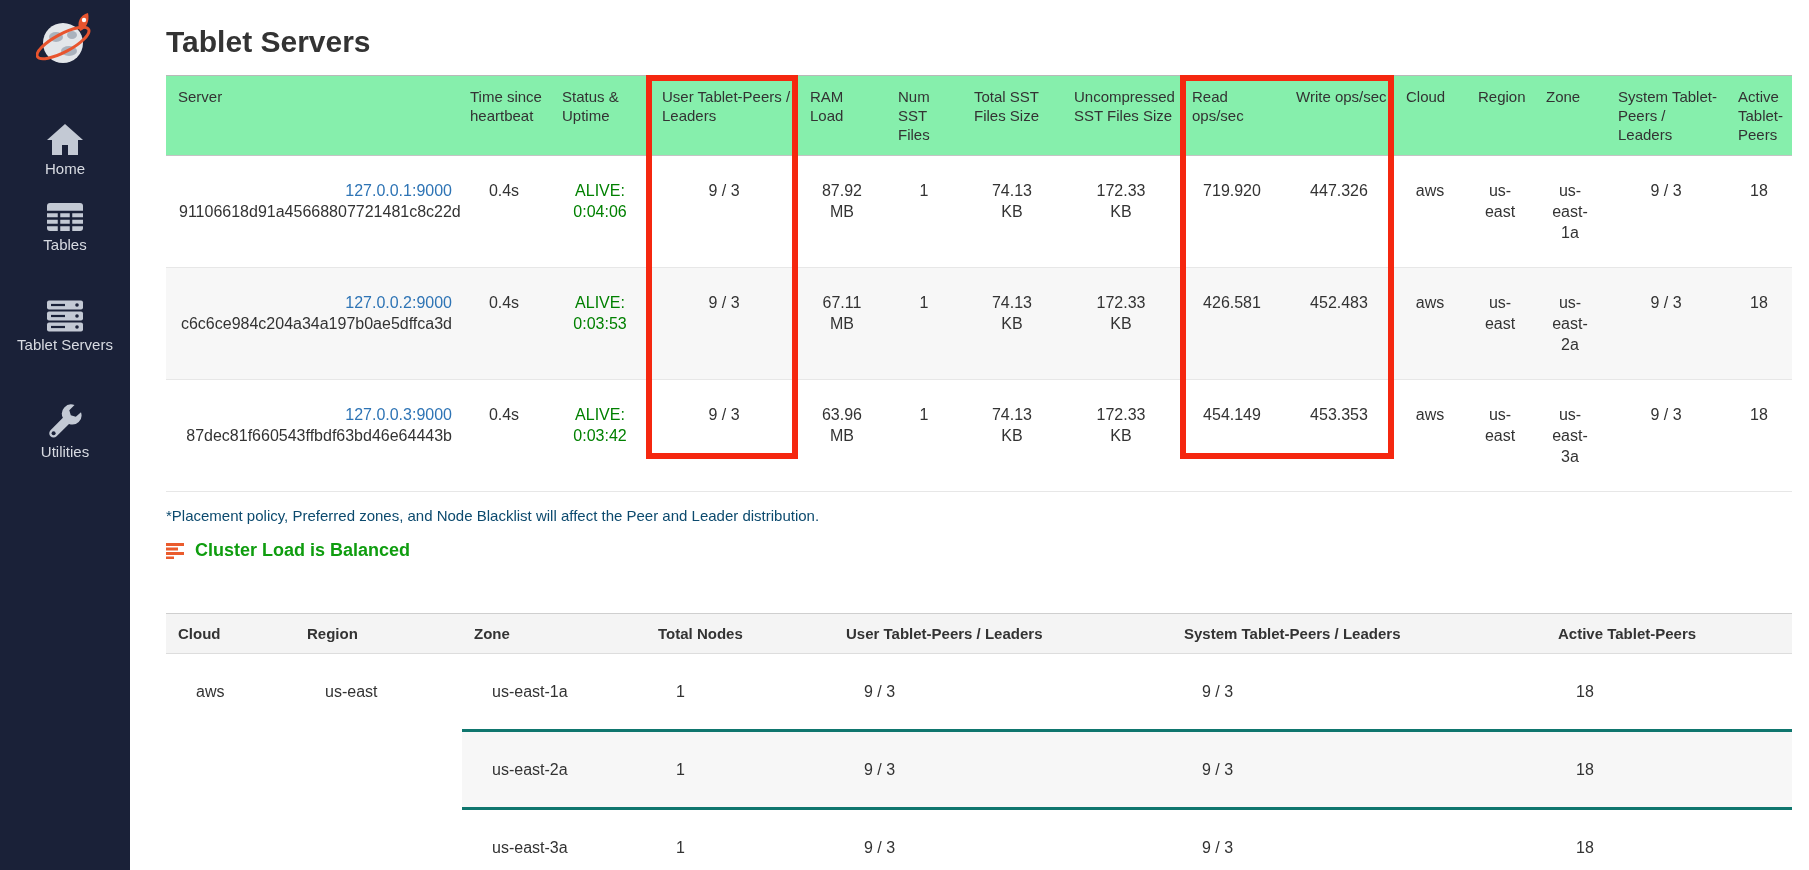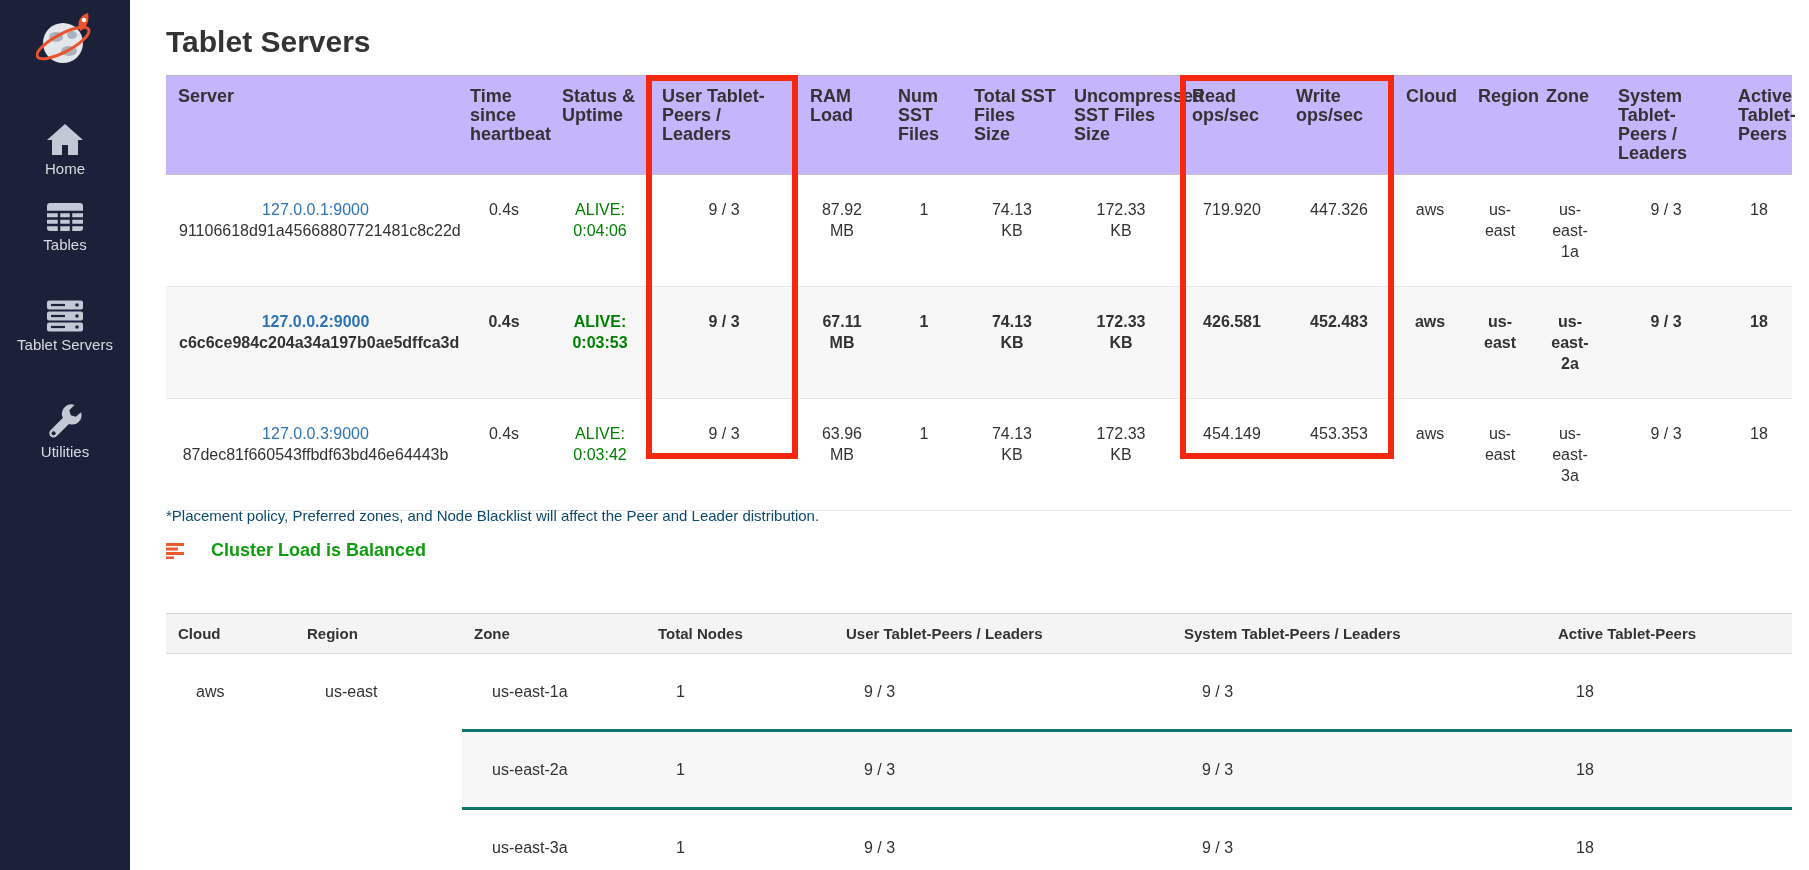--- a/index.html
+++ b/index.html
@@ -22,42 +22,42 @@
 
   
   .main { position:absolute; left:130px; top:0; width:1679px; height:870px; background:#fff; }
   .page-title { position:absolute; left:36px; top:25px; font-size:30px; font-weight:bold; color:#333; }
 
   table.tbl { border-collapse:collapse; table-layout:fixed; width:1626px; }
 
   
   .tbl1 { position:absolute; left:36px; top:75px; border-top:1px solid #b9b9b9; }
   .tbl1 th {
-    background:#c4b5fd; border-bottom:1px solid #c4c4c4;
-    font-weight:bold; text-align:left; vertical-align:top;
-    padding:11px 6px 11px 12px; font-size:18px; line-height:19px; color:#333;
+    background:#86efac; border-bottom:1px solid #c4c4c4;
+    font-weight:normal; text-align:left; vertical-align:top;
+    padding:11px 6px 11px 12px; font-size:15px; line-height:19px; color:#333;
   }
   .tbl1 td {
     vertical-align:top; text-align:center;
     padding:24px 6px; font-size:16px; line-height:21px;
     border-bottom:1px solid #e7e7e7; background:#fff;
   }
-  .tbl1 tr.striped td { background:#f7f7f7;font-weight:bold; }
-  .tbl1 td.server-cell { text-align:center; padding-left:13px; }
+  .tbl1 tr.striped td { background:#f7f7f7; }
+  .tbl1 td.server-cell { text-align:right; padding-left:13px; }
   a.server-link { color:#2e74b5; text-decoration:none; cursor:pointer; }
   .uuid-line { color:#333; }
   .status-green { color:#008000; }
 
   
   .redbox { position:absolute; border:6px solid #f5270f; pointer-events:none; background:transparent; }
   .redbox1 { left:516px; top:75px; width:152px; height:384px; }
   .redbox2 { left:1050px; top:75px; width:214px; height:384px; }
 
   .note { position:absolute; left:36px; top:507px; font-size:15px; color:#0c4a6e; }
-  .load-row { position:absolute; left:36px; top:540px; display:flex; align-items:center; gap:25px; }
+  .load-row { position:absolute; left:36px; top:540px; display:flex; align-items:center; gap:9px; }
   .load-text { font-size:18px; font-weight:bold; color:#0f9d0f; }
   .section-title { position:absolute; left:36px; top:574px; font-size:26px; font-weight:bold; color:#333; }
 
   
   .tbl2 { position:absolute; left:36px; top:613px; border-top:1px solid #cfcfcf; }
   .tbl2 th {
     background:#f4f4f4; border-bottom:1px solid #dddddd;
     font-weight:bold; text-align:left; padding:10px 6px 10px 12px;
     font-size:15px; line-height:19px; color:#333;
   }

